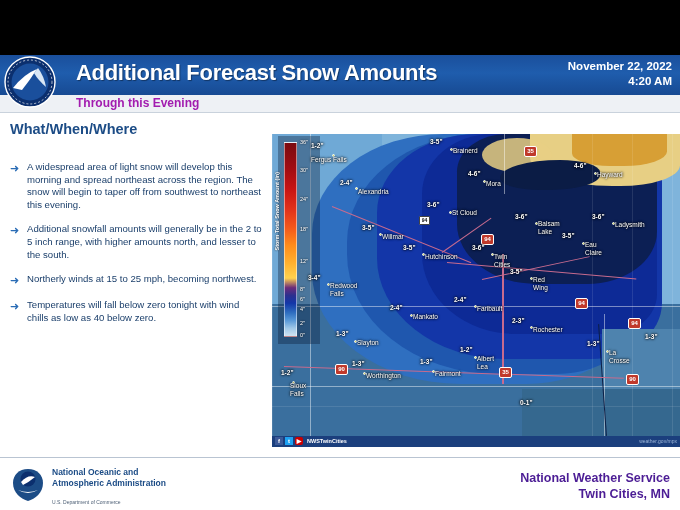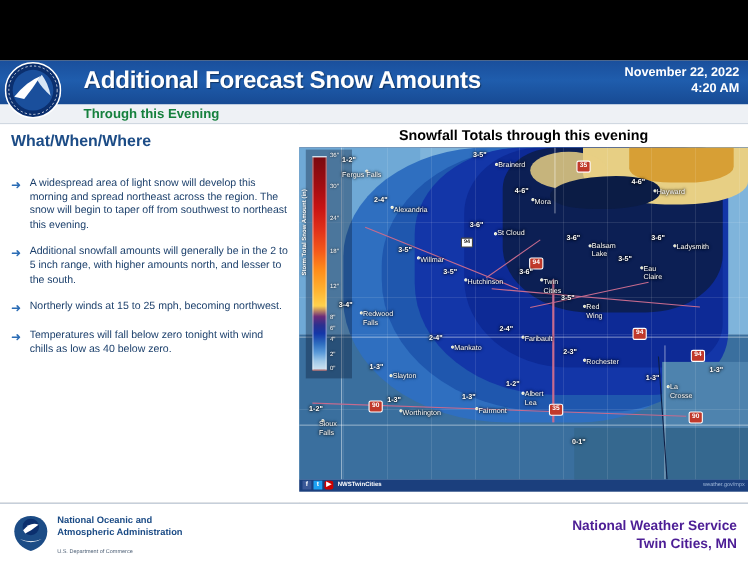--- a/index.html
+++ b/index.html
@@ -10,21 +10,21 @@
   .slide { position:absolute; left:0; top:55px; width:680px; height:402px; background:#fff; }
 
   
   .header { position:absolute; left:0; top:0; width:680px; height:40px;
     background:linear-gradient(to bottom,#1a4f9c 0%,#1f5dad 45%,#174a93 100%); }
   .header-sub { position:absolute; left:0; top:40px; width:680px; height:18px;
     background:#eef1f5; border-bottom:1px solid #c9d2dc; }
   .noaa-logo { position:absolute; left:4px; top:1px; width:52px; height:52px; z-index:6; }
   .title { position:absolute; left:76px; top:5px; font-size:22px; font-weight:bold;
     color:#fff; letter-spacing:-0.3px; text-shadow:1px 1px 1px rgba(0,0,0,.4); }
-  .subtitle { position:absolute; left:76px; top:41px; font-size:12px; font-weight:bold; color:#15803d; }
+  .subtitle { position:absolute; left:76px; top:41px; font-size:12px; font-weight:bold; color:#a21caf; }
   .datetime { position:absolute; right:8px; top:4px; text-align:right; color:#fff;
     font-size:11.5px; font-weight:bold; line-height:15px; }
 
   
   .left-panel { position:absolute; left:0; top:58px; width:272px; height:344px; background:#fff; padding:8px 10px; }
   .wcw { font-size:14.5px; font-weight:bold; color:#1c4c86; margin-bottom:24px; }
   .bullet { display:flex; margin-bottom:12px; }
   .arrow { color:#2a6cb5; font-size:11px; width:17px; flex:0 0 17px; padding-top:1px; }
   .btxt { font-size:9.6px; line-height:12.6px; color:#1b3f6b; }
 
@@ -128,21 +128,20 @@
       <div class="arrow">➜</div>
       <div class="btxt">Northerly winds at 15 to 25 mph, becoming northwest.</div>
     </div>
     <div class="bullet">
       <div class="arrow">➜</div>
       <div class="btxt">Temperatures will fall below zero tonight with wind chills as low as 40 below zero.</div>
     </div>
   </div>
 
   <div class="map-wrap">
-    <div class="map-title">Snowfall Totals through this evening</div>
 
     <div class="map">
 
       <div class="b lite" style="left:0;top:0;width:408px;height:302px;background:#7fb4db;"></div>
       <div class="b lite2" style="left:0;top:0;width:110px;height:302px;"></div>
       <div class="b slate" style="left:0;top:170px;width:408px;height:132px;background:#3a6f9e;"></div>
 
       <div class="b mid" style="left:40px;top:0;width:330px;height:250px;border-radius:40% 30% 35% 45%;"></div>
       <div class="b mid2" style="left:75px;top:0;width:300px;height:240px;border-radius:45% 25% 30% 50%;"></div>
 

